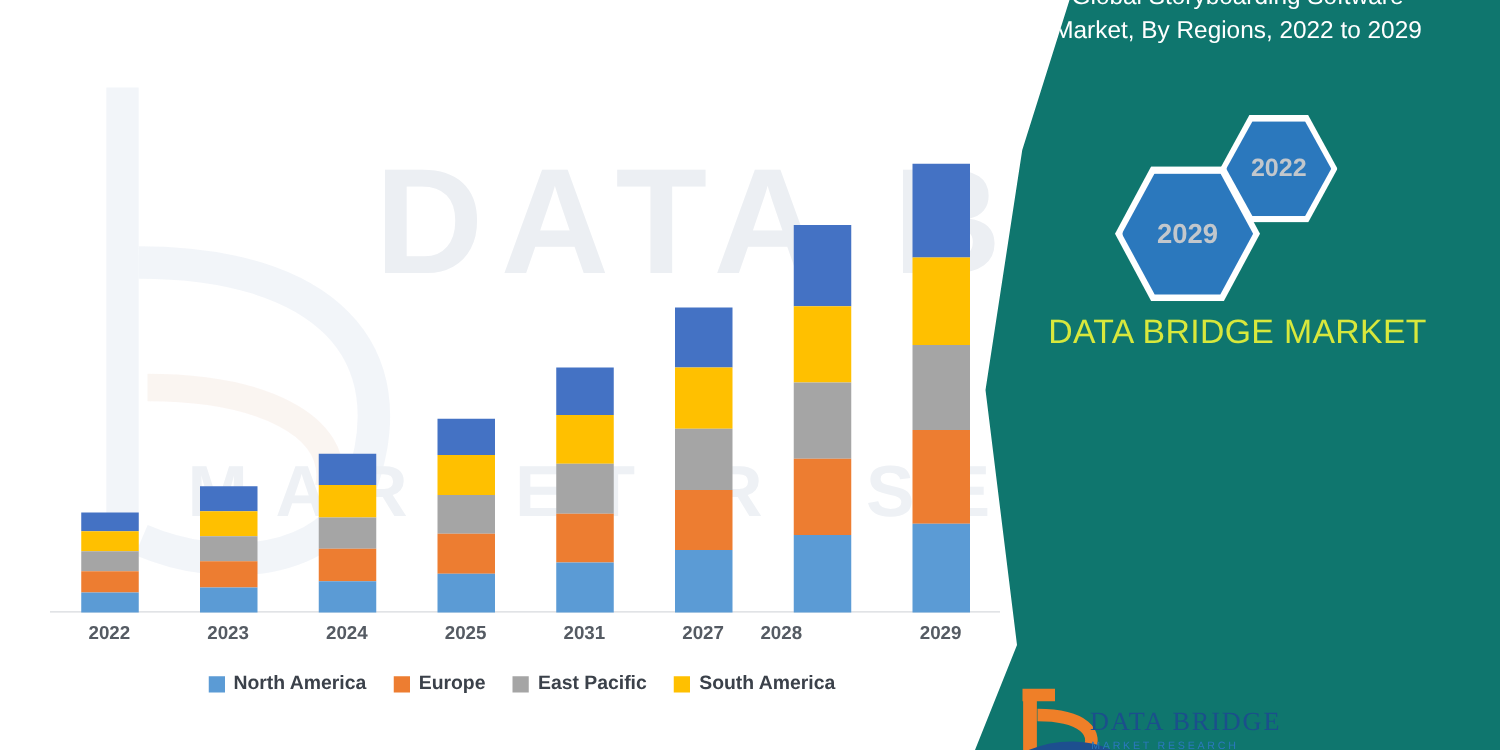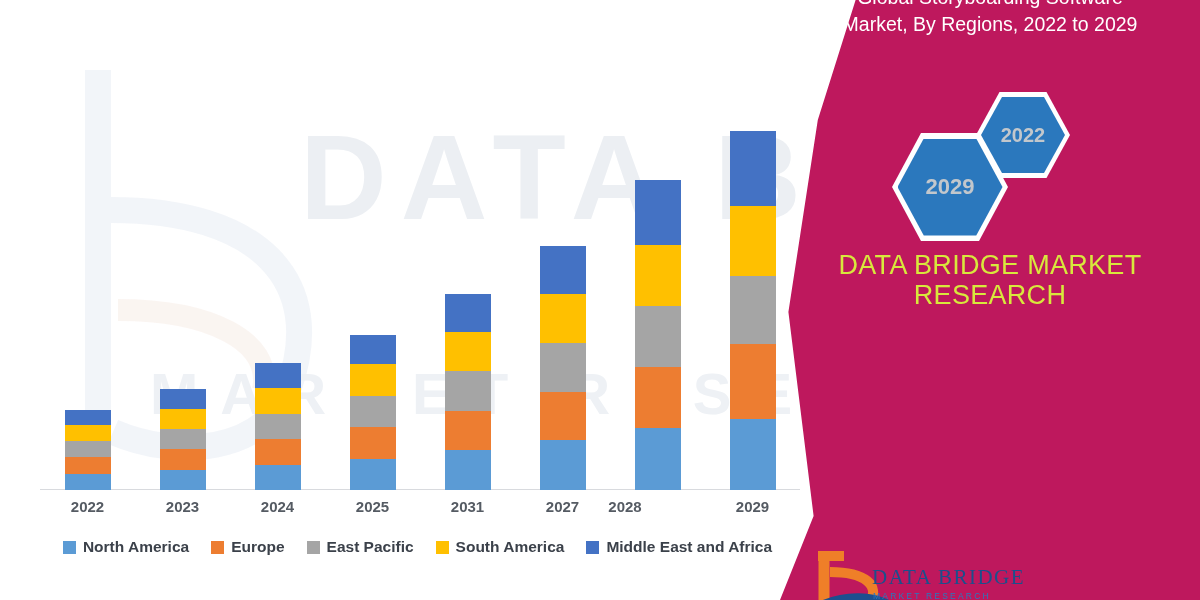--- a/index.html
+++ b/index.html
@@ -23,21 +23,21 @@
     color:#eef1f5; white-space:nowrap; user-select:none;
   }
   .wm-b {
     position:absolute; left:58px; top:60px; width:330px; height:400px;
     opacity:.45;
   }
 
   
   .panel {
     position:absolute; top:0; right:0; width:420px; height:600px;
-    background:#be185d;
+    background:#0f766e;
     clip-path:polygon(18% 0, 100% 0, 100% 100%, 0% 100%, 8% 86%, 2% 52%, 9% 20%);
   }
   .panel-inner { position:absolute; inset:0; }
   .panel-title {
     position:absolute; top:-16px; left:0; width:100%;
     text-align:center; color:#ffffff;
     font-size:19.5px; line-height:27px; font-weight:400;
     padding:0 14px;
   }
   .hex-wrap { position:absolute; top:88px; left:0; width:100%; height:140px; }
@@ -195,24 +195,20 @@
         <span class="legend-text">Europe</span>
       </div>
       <div class="legend-item">
         <span class="legend-swatch" style="background: rgb(165, 165, 165);"></span>
         <span class="legend-text">East Pacific</span>
       </div>
       <div class="legend-item">
         <span class="legend-swatch" style="background: rgb(255, 192, 0);"></span>
         <span class="legend-text">South America</span>
       </div>
-      <div class="legend-item">
-        <span class="legend-swatch" style="background: rgb(68, 114, 196);"></span>
-        <span class="legend-text">Middle East and Africa</span>
-      </div>
     </div>
 
   <div class="panel">
     <div class="panel-inner">
       <div class="panel-title">
         <div>Global Storyboarding Software</div>
         <div>Market, By Regions, 2022 to 2029</div>
       </div>
 
       <div class="hex-wrap">
@@ -221,21 +217,20 @@
         <div class="hex-hole" style="width:84px;height:76px;left:201px;top:9px;"></div>
         <div class="hex-label" style="width:94px;height:86px;left:196px;top:4px;font-size:20px;">2022</div>
 
         <div class="hex-ring" style="width:116px;height:108px;left:112px;top:45px;"></div>
         <div class="hex-hole" style="width:105px;height:97px;left:117.5px;top:50.5px;"></div>
         <div class="hex-label" style="width:116px;height:108px;left:112px;top:45px;font-size:22px;">2029</div>
       </div>
 
       <div class="brand">
         <div>DATA BRIDGE MARKET</div>
-        <div>RESEARCH</div>
       </div>
 
       <svg class="dbmr-logo" viewBox="0 0 230 66">
         <path d="M14 6 L14 60" stroke="#ef7f28" stroke-width="11" fill="none"></path>
         <path d="M8 10 L34 10" stroke="#ef7f28" stroke-width="10" fill="none"></path>
         <path d="M20 26 C 56 26, 70 40, 60 56 C 52 68, 26 66, 14 60" stroke="#ef7f28" stroke-width="10" fill="none"></path>
         <path d="M4 62 C 34 46, 66 48, 86 62" stroke="#1d4f8f" stroke-width="7" fill="none"></path>
         <text x="62" y="38" font-family="Liberation Serif, serif" font-size="21" fill="#1b4f8c" letter-spacing="1.5">DATA BRIDGE</text>
         <text x="63" y="53" font-family="Liberation Sans, sans-serif" font-size="8.5" fill="#2b78bd" letter-spacing="2.2">MARKET RESEARCH</text>
       </svg>

